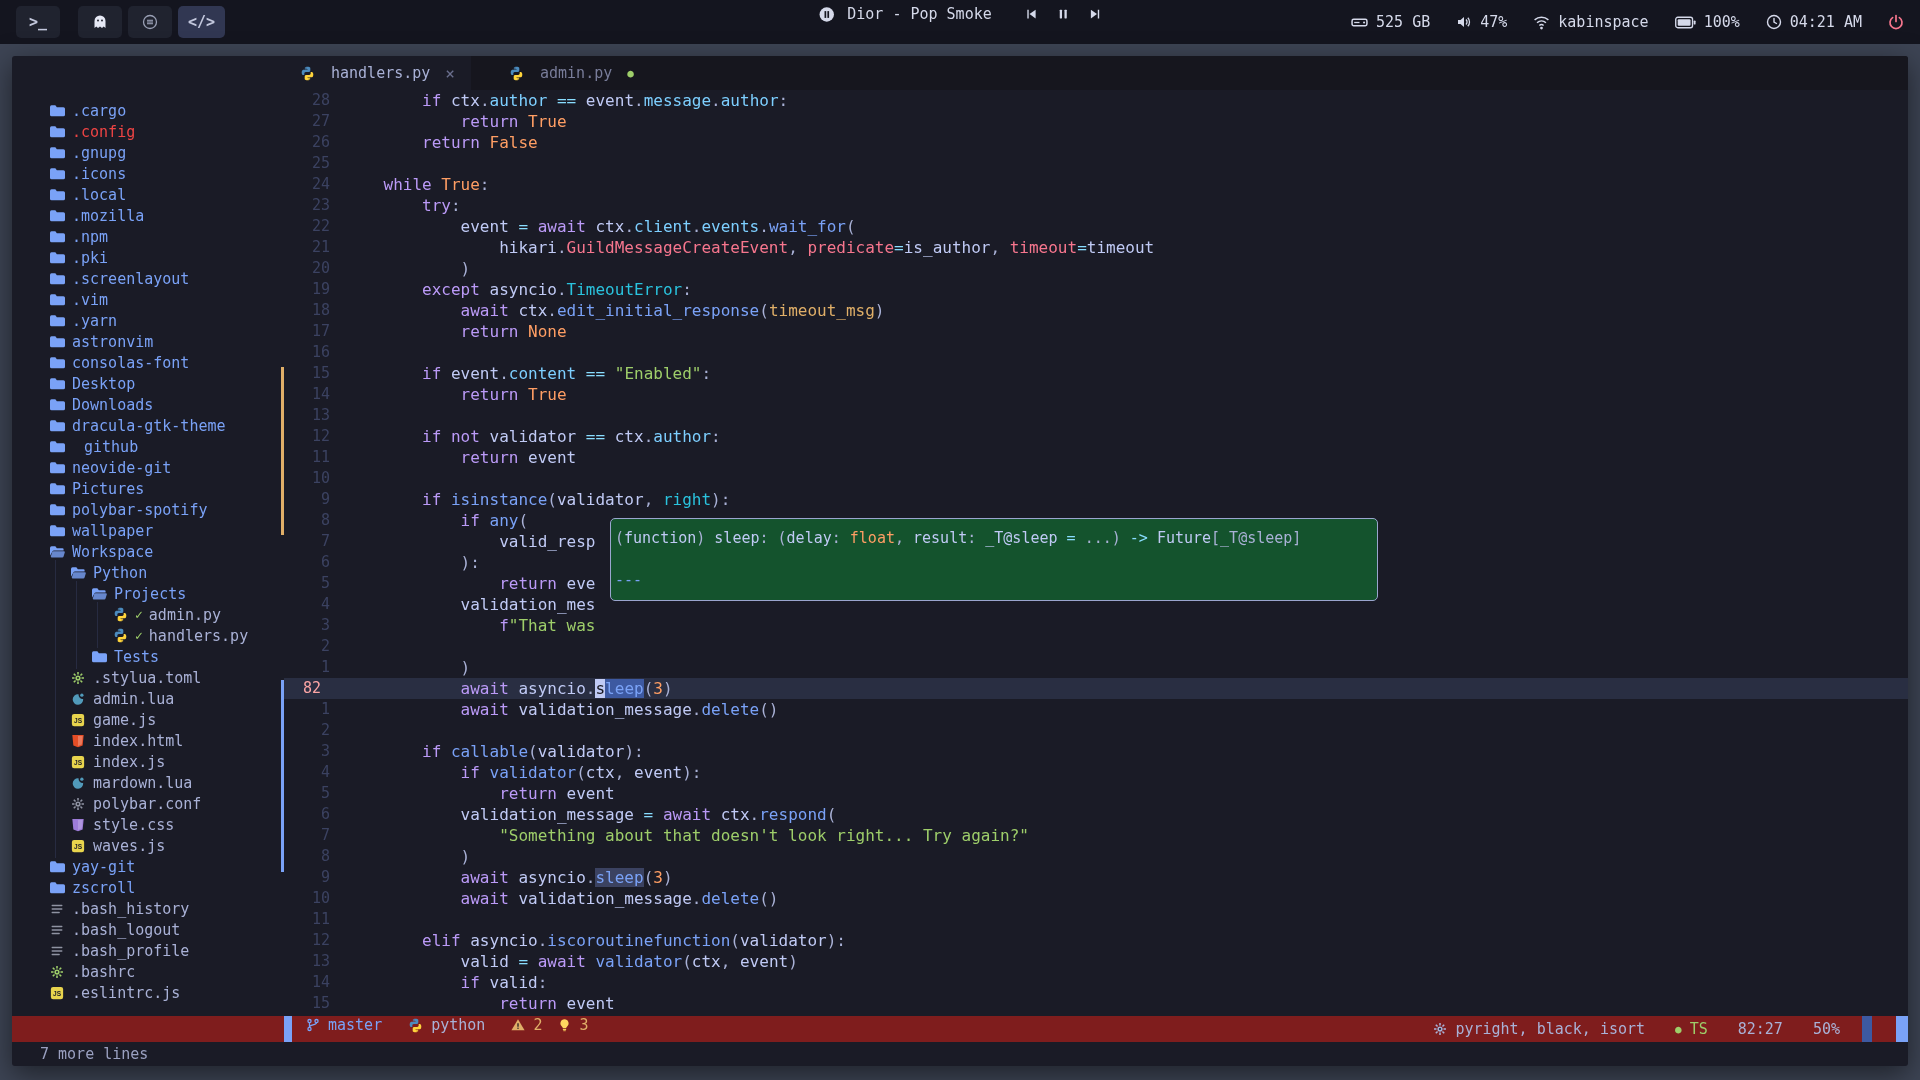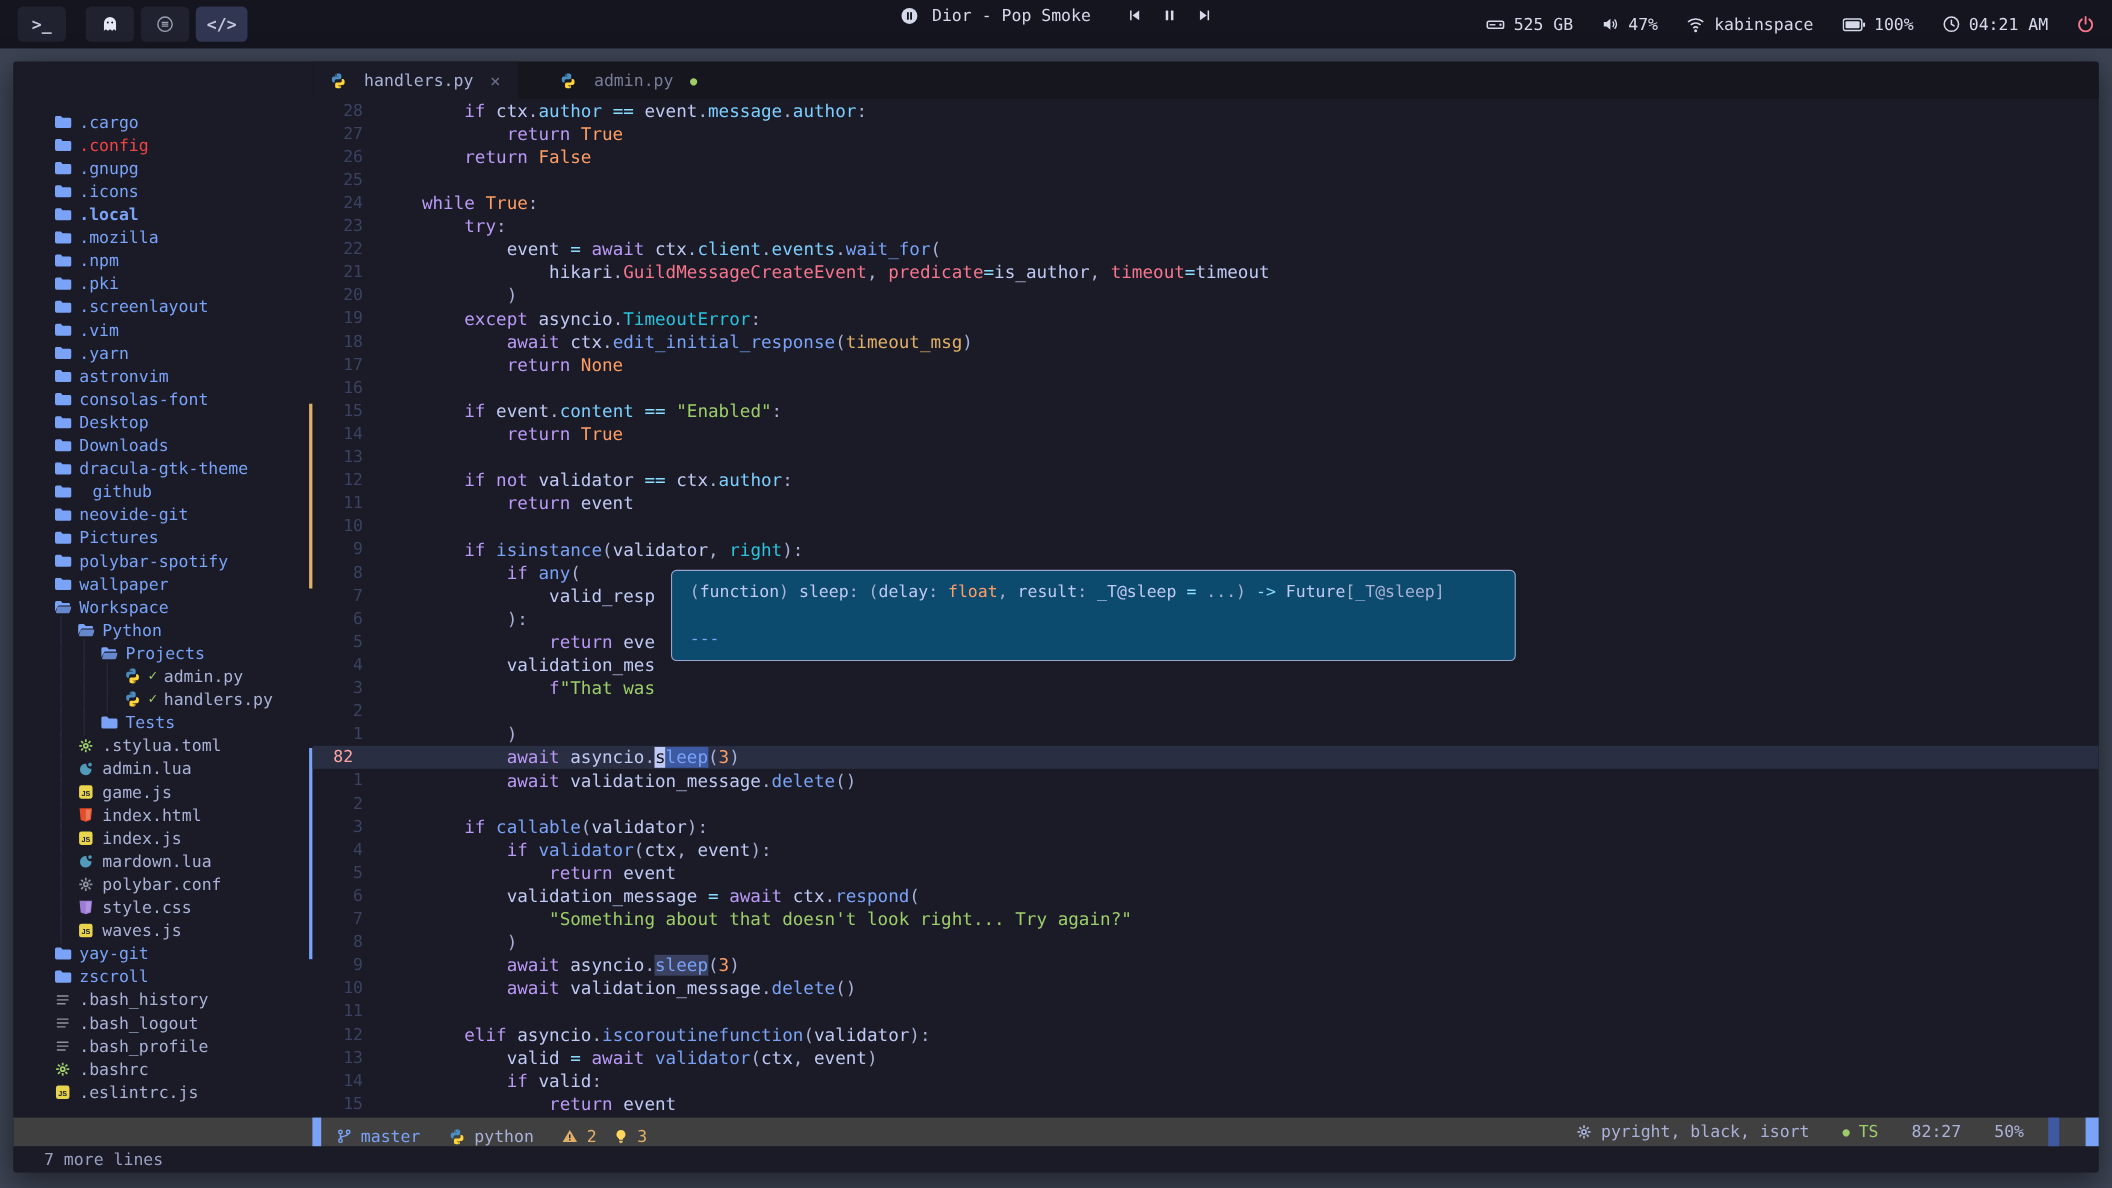--- a/index.html
+++ b/index.html
@@ -57,26 +57,26 @@
   .gutter.gcur { text-align:center; padding-left:10px; color:#fca5a5; }
 
   .k { color:#bb9af7; } .f { color:#7aa2f7; } .s { color:#9ece6a; } .n { color:#ff9e64; }
   .o { color:#89ddff; } .v { color:#c0caf5; } .m { color:#7dcfff; } .t { color:#2ac3de; }
   .c { color:#f7768e; } .a { color:#e0af68; } .pu { color:#a9b1d6; }
   .cur { background:#c0caf5; color:#16161e; }
   .hlw { background:#3d59a1; }
   .hlw2 { background:#3b4261; }
   .sep { color:#7aa2f7; }
 
-  .popup { position:absolute; left:326px; top:428px; width:768px; background:#0c4a6e;
-           border:1px solid #9aa5ce; border-radius:5px; padding:9px 16px; font-size:15px; z-index:5; }
+  .popup { position:absolute; left:326px; top:428px; width:768px; background:#14532d;
+           border:1px solid #9aa5ce; border-radius:5px; padding:9px 4px; font-size:15px; z-index:5; }
   .popup-row { height:21px; line-height:21px; white-space:pre; }
 
   
-  .statusline { height:26px; background:#404040; display:flex; align-items:flex-end; flex:none; font-size:15px; color:#a9b1d6; }
+  .statusline { height:26px; background:#7f1d1d; display:flex; align-items:flex-start; flex:none; font-size:15px; color:#a9b1d6; }
   .sl-spacer { width:272px; height:100%; flex:none; }
   .sl-block { width:8px; height:100%; background:#7aa2f7; flex:none; }
   .sl-item { display:flex; align-items:center; gap:8px; margin-left:26px; white-space:nowrap; }
   .sl-item svg { display:block; }
   .branch { color:#7aa2f7; }
   .warn-item { color:#e0af68; }
   .hint-item { color:#e0af68; }
   .hint-item .bulb { color:#ffd75f; }
   .sl-right { margin-left:auto; display:flex; align-items:center; height:100%; }
   .lsp-dot { color:#9ece6a; font-size:11px; }
@@ -228,21 +228,21 @@
               <path fill="currentColor" d="M1.8 2.5h3.9l1.6 1.9h7A1.7 1.7 0 0 1 16 6.1v6.4a1.7 1.7 0 0 1-1.7 1.7H1.7A1.7 1.7 0 0 1 0 12.5V4.2a1.7 1.7 0 0 1 1.8-1.7z"></path>
             </svg></span><span class="tlabel" style="color: #ef4444;">.config</span></div>
         <div class="tree-row"><span class="ticon" style="color: rgb(122, 162, 247);"><svg width="15" height="15" viewBox="0 0 16 16">
               <path fill="currentColor" d="M1.8 2.5h3.9l1.6 1.9h7A1.7 1.7 0 0 1 16 6.1v6.4a1.7 1.7 0 0 1-1.7 1.7H1.7A1.7 1.7 0 0 1 0 12.5V4.2a1.7 1.7 0 0 1 1.8-1.7z"></path>
             </svg></span><span class="tlabel" style="color: rgb(122, 162, 247);">.gnupg</span></div>
         <div class="tree-row"><span class="ticon" style="color: rgb(122, 162, 247);"><svg width="15" height="15" viewBox="0 0 16 16">
               <path fill="currentColor" d="M1.8 2.5h3.9l1.6 1.9h7A1.7 1.7 0 0 1 16 6.1v6.4a1.7 1.7 0 0 1-1.7 1.7H1.7A1.7 1.7 0 0 1 0 12.5V4.2a1.7 1.7 0 0 1 1.8-1.7z"></path>
             </svg></span><span class="tlabel" style="color: rgb(122, 162, 247);">.icons</span></div>
         <div class="tree-row"><span class="ticon" style="color: rgb(122, 162, 247);"><svg width="15" height="15" viewBox="0 0 16 16">
               <path fill="currentColor" d="M1.8 2.5h3.9l1.6 1.9h7A1.7 1.7 0 0 1 16 6.1v6.4a1.7 1.7 0 0 1-1.7 1.7H1.7A1.7 1.7 0 0 1 0 12.5V4.2a1.7 1.7 0 0 1 1.8-1.7z"></path>
-            </svg></span><span class="tlabel" style="color: rgb(122, 162, 247); font-weight: bold;">.local</span></div>
+            </svg></span><span class="tlabel" style="color: rgb(122, 162, 247);">.local</span></div>
         <div class="tree-row"><span class="ticon" style="color: rgb(122, 162, 247);"><svg width="15" height="15" viewBox="0 0 16 16">
               <path fill="currentColor" d="M1.8 2.5h3.9l1.6 1.9h7A1.7 1.7 0 0 1 16 6.1v6.4a1.7 1.7 0 0 1-1.7 1.7H1.7A1.7 1.7 0 0 1 0 12.5V4.2a1.7 1.7 0 0 1 1.8-1.7z"></path>
             </svg></span><span class="tlabel" style="color: rgb(122, 162, 247);">.mozilla</span></div>
         <div class="tree-row"><span class="ticon" style="color: rgb(122, 162, 247);"><svg width="15" height="15" viewBox="0 0 16 16">
               <path fill="currentColor" d="M1.8 2.5h3.9l1.6 1.9h7A1.7 1.7 0 0 1 16 6.1v6.4a1.7 1.7 0 0 1-1.7 1.7H1.7A1.7 1.7 0 0 1 0 12.5V4.2a1.7 1.7 0 0 1 1.8-1.7z"></path>
             </svg></span><span class="tlabel" style="color: rgb(122, 162, 247);">.npm</span></div>
         <div class="tree-row"><span class="ticon" style="color: rgb(122, 162, 247);"><svg width="15" height="15" viewBox="0 0 16 16">
               <path fill="currentColor" d="M1.8 2.5h3.9l1.6 1.9h7A1.7 1.7 0 0 1 16 6.1v6.4a1.7 1.7 0 0 1-1.7 1.7H1.7A1.7 1.7 0 0 1 0 12.5V4.2a1.7 1.7 0 0 1 1.8-1.7z"></path>
             </svg></span><span class="tlabel" style="color: rgb(122, 162, 247);">.pki</span></div>
         <div class="tree-row"><span class="ticon" style="color: rgb(122, 162, 247);"><svg width="15" height="15" viewBox="0 0 16 16">

